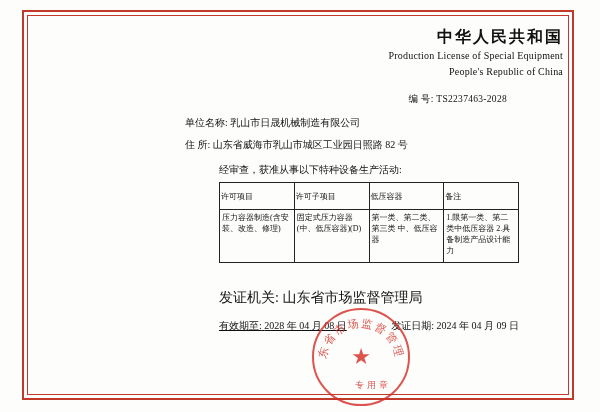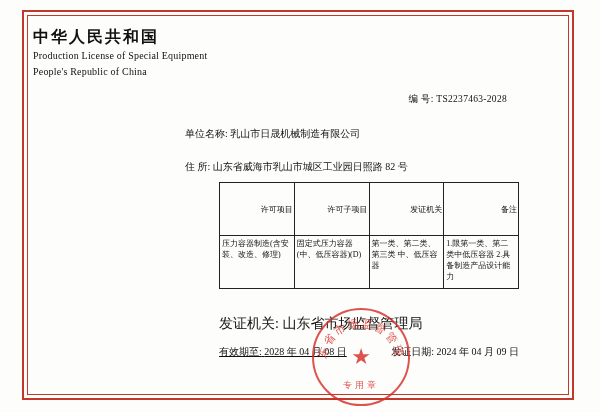--- a/index.html
+++ b/index.html
@@ -39,21 +39,21 @@
     box-sizing: border-box;
   }
   .content {
     position: absolute;
     left: 33px;
     top: 20px;
     width: 530px;
     height: 370px;
   }
   .title-block {
-    text-align: left;
+    text-align: right;
     padding-top: 6px;
   }
   .title-cn1 {
     font-size: 16px;
     font-weight: bold;
     letter-spacing: 2px;
     color: #111;
     line-height: 22px;
   }
   .title-cn2 {
@@ -89,21 +89,20 @@
     font-size: 10px;
     color: #111;
   }
   .field-row {
     margin-bottom: 9px;
     line-height: 13px;
     white-space: nowrap;
   }
   .field-label {
     display: inline-block;
-    margin-top: 11px;
   }
   .field-value {
     display: inline-block;
   }
   .scope-line {
     margin-top: 12px;
     padding-left: 186px;
     font-size: 10px;
     color: #111;
   }
@@ -114,23 +113,23 @@
   table.lic {
     border-collapse: collapse;
     width: 300px;
     table-layout: fixed;
   }
   table.lic th, table.lic td {
     border: 1px solid #222;
     font-size: 8px;
     line-height: 11px;
     color: #111;
-    text-align: right;
+    text-align: left;
     vertical-align: middle;
-    padding: 19px 1px;
+    padding: 6px 1px;
     word-break: break-all;
   }
   table.lic th {
     font-weight: normal;
     height: 14px;
   }
   table.lic td.body {
     height: 48px;
     vertical-align: top;
     text-align: left;
@@ -187,21 +186,21 @@
     height: 94px;
   }
   .seal-arc text {
     fill: #d6302a;
     font-family: "Liberation Serif", serif;
     font-size: 11px;
     letter-spacing: 2px;
   }
   .seal-bottom {
     position: absolute;
-    left: 0;
+    left: 12px;
     bottom: 12px;
     width: 94px;
     text-align: center;
     color: #d6302a;
     font-size: 9px;
     letter-spacing: 3px;
   }
 </style>
 </head>
 <body>
@@ -228,28 +227,29 @@
       <div class="field-row">
         <span class="field-label">单位名称:</span>
         <span class="field-value">乳山市日晟机械制造有限公司</span>
       </div>
       <div class="field-row">
         <span class="field-label">住    所:</span>
         <span class="field-value">山东省威海市乳山市城区工业园日照路 82 号</span>
       </div>
     </div>
 
+    <div class="scope-line">经审查，获准从事以下特种设备生产活动:</div>
 
     <div class="table-wrap">
       <table class="lic">
         <thead>
           <tr>
             <th>许可项目</th>
             <th>许可子项目</th>
-            <th>发证机关</th>
+            <th>低压容器</th>
             <th>备注</th>
           </tr>
         </thead>
         <tbody>
           <tr>
             <td class="body">压力容器制造(含安装、改造、修理)</td>
             <td class="body">固定式压力容器(中、低压容器)(D)</td>
             <td class="body">第一类、第二类、第三类 中、低压容器</td>
             <td class="body">1.限第一类、第二类中低压容器 2.具备制造产品设计能力</td>
           </tr>

